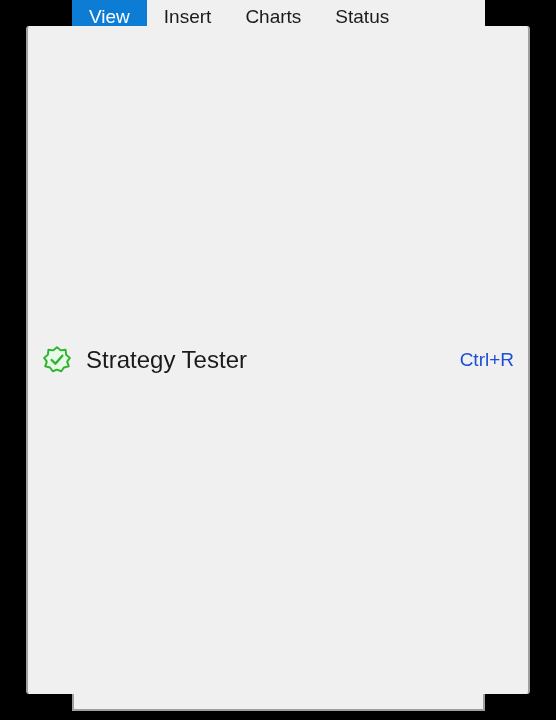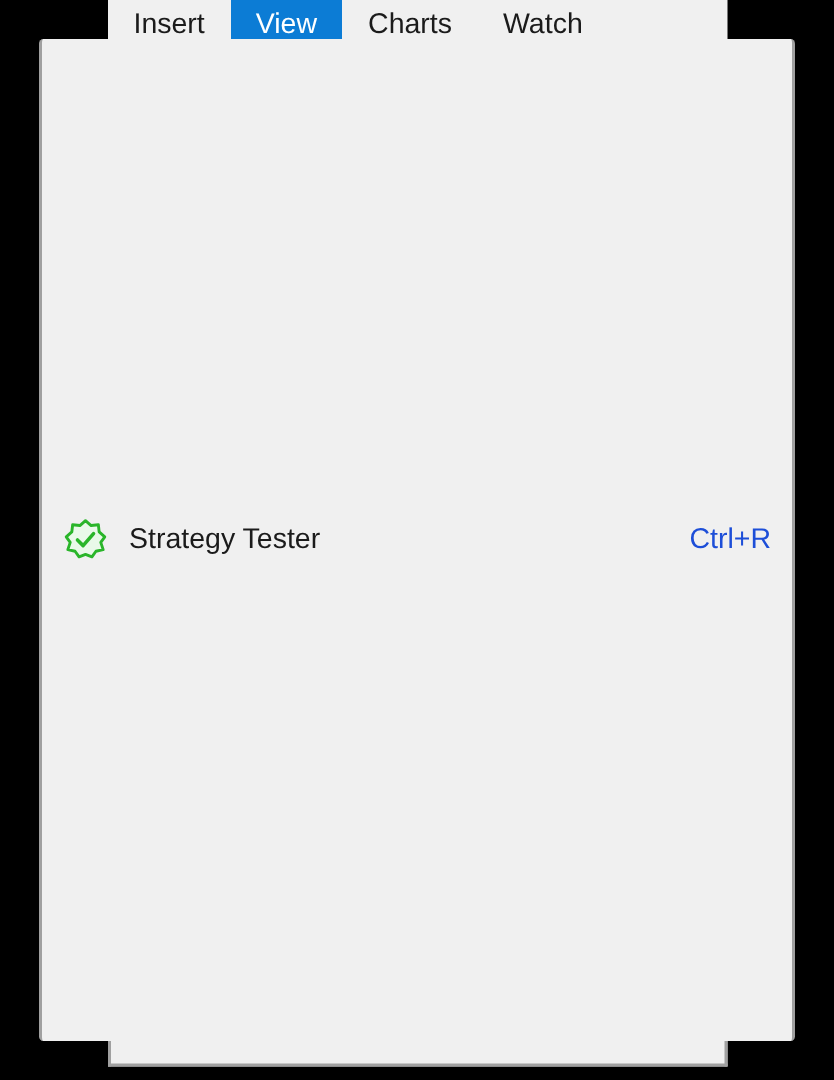--- a/index.html
+++ b/index.html
@@ -81,21 +81,21 @@
     justify-content: center;
     position: relative;
   }
   .icon-box.framed {
     background: #dce6f2;
     border: 1px solid #b5c6da;
     box-sizing: border-box;
   }
   .menu-label {
     flex: 1;
-    font-size: 19px;
+    font-size: 24px;
     color: #1b1b1b;
     white-space: nowrap;
   }
   .menu-shortcut {
     font-size: 19px;
     color: #1d4ed8;
     padding-right: 14px;
     white-space: nowrap;
   }
   .submenu-arrow {
@@ -178,24 +178,24 @@
     width: 180px;
     height: 115px;
     z-index: 20;
     pointer-events: none;
   }
 </style>
 </head>
 <body>
 
 <div id="menubar">
+  <div class="menubar-item active">View</div>
   <div class="menubar-item">Insert</div>
-  <div class="menubar-item active">View</div>
   <div class="menubar-item">Charts</div>
-  <div class="menubar-item">Watch</div>
+  <div class="menubar-item">Status</div>
 </div>
 
 <div id="dropdown">
 
   <div class="menu-row">
     <div class="menu-icon-slot"></div>
     <div class="menu-label">Languages</div>
     <div class="submenu-arrow"></div>
   </div>
 

